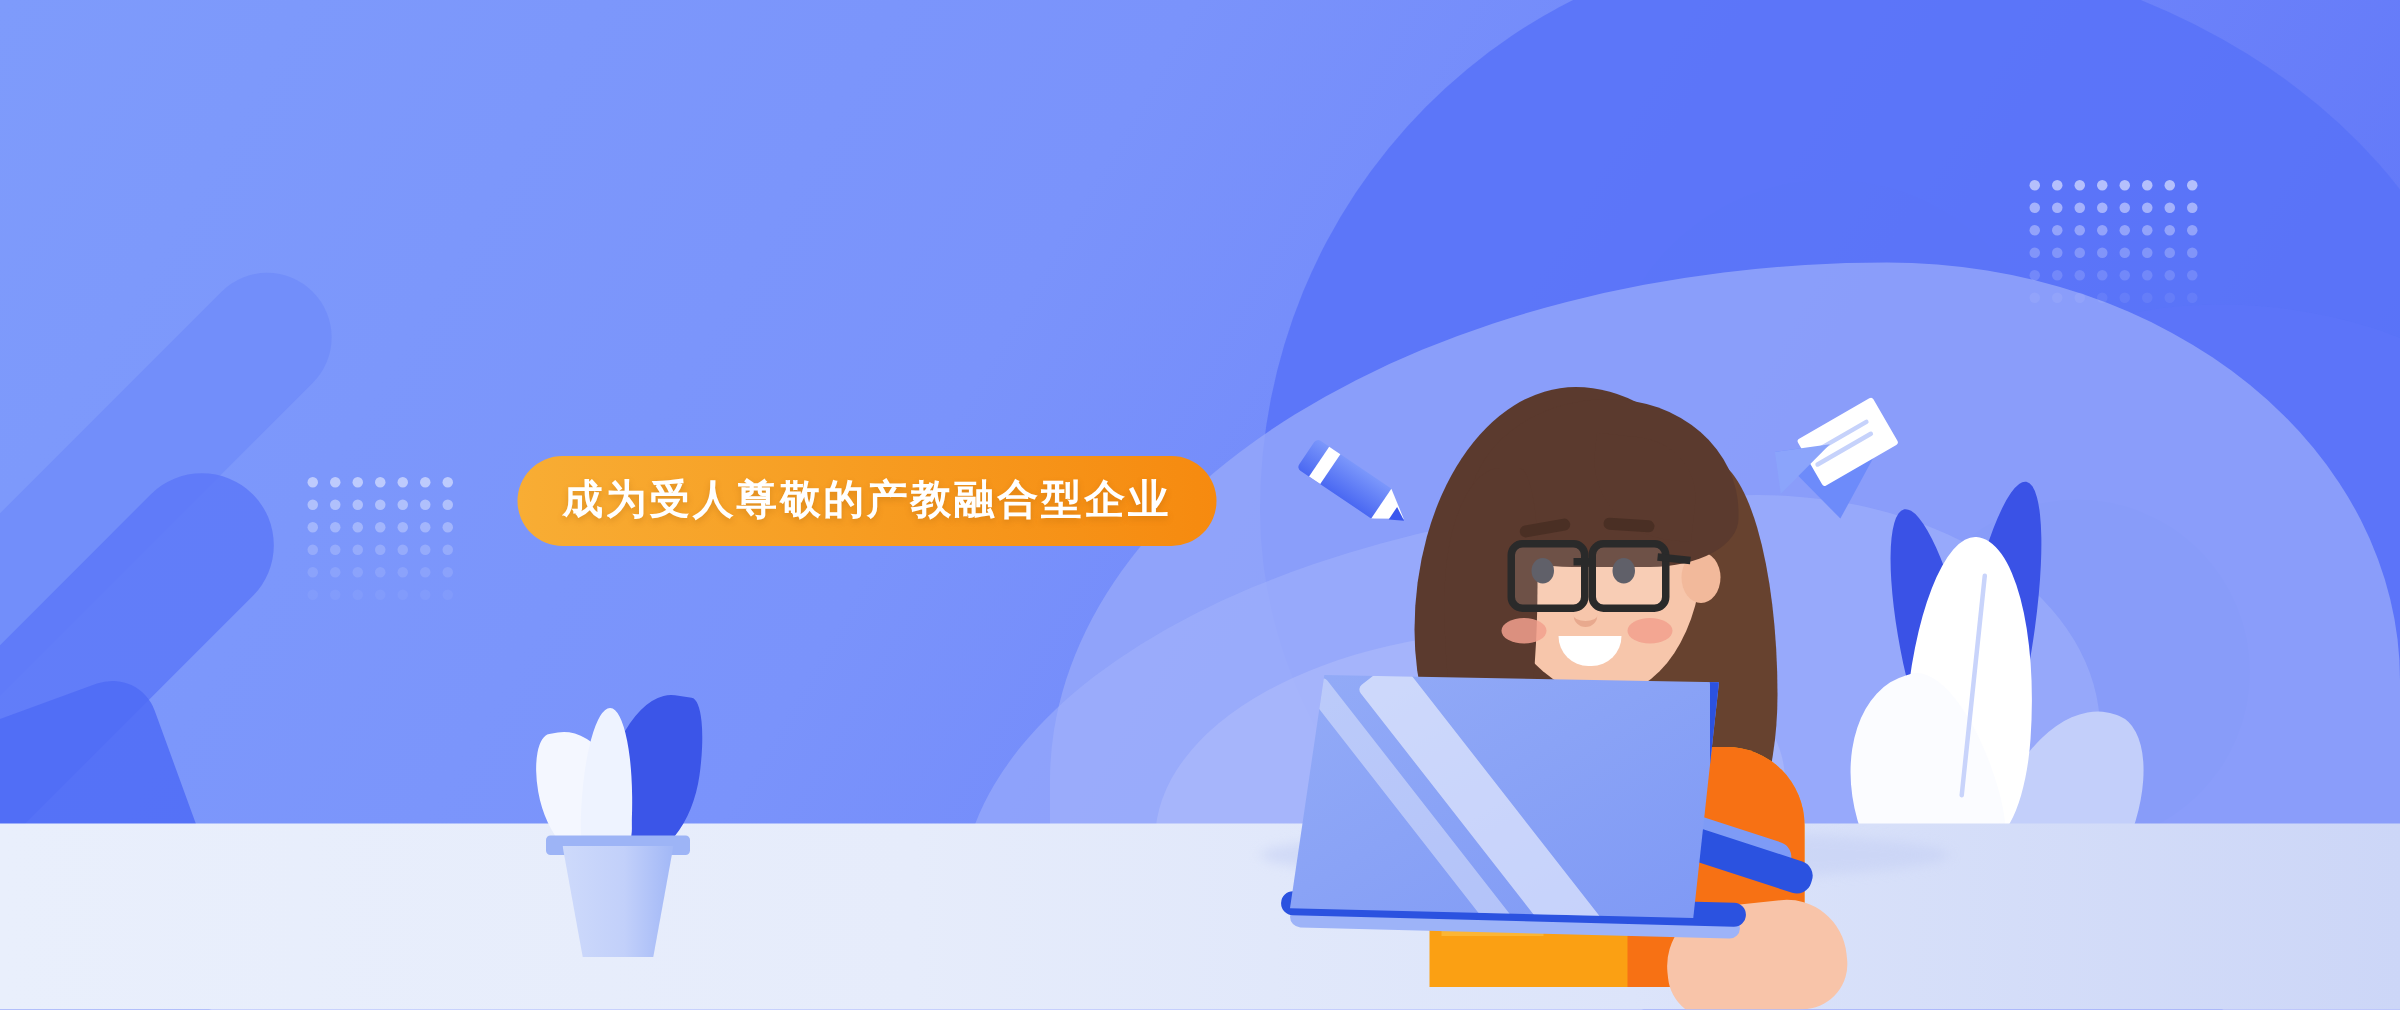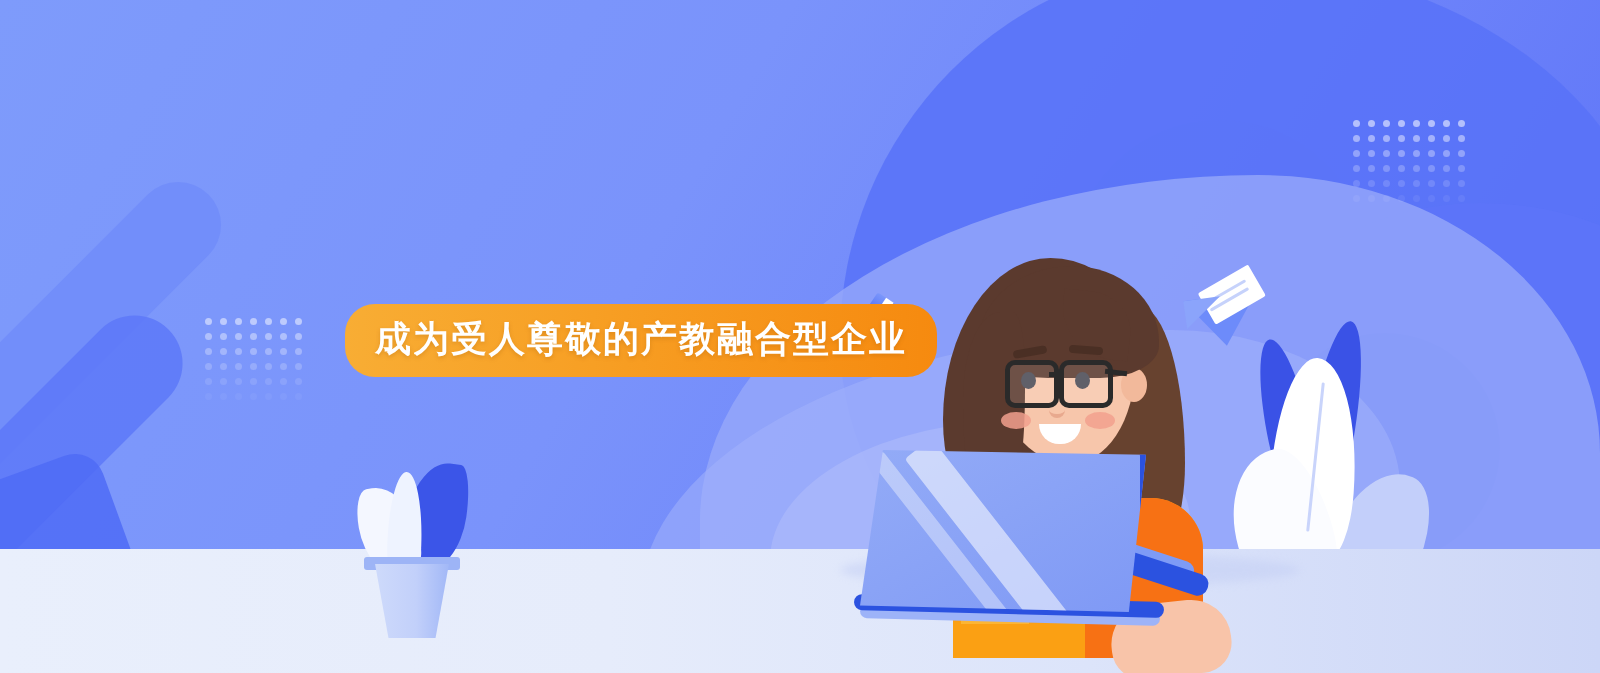--- a/index.html
+++ b/index.html
@@ -126,21 +126,21 @@
     text-shadow: 0 4px 10px rgba(40, 60, 160, .28);
     white-space: nowrap;
   }
   .pill {
     margin-top: 22px;
     display: inline-block;
     padding: 11px 30px 13px 30px;
     border-radius: 30px;
     background: linear-gradient(90deg, #f8ad34 0%, #f79f24 42%, #f68a0f 100%);
     color: #ffffff;
-    font-size: 36px;
+    font-size: 27px;
     font-weight: bold;
     letter-spacing: 2px;
     white-space: nowrap;
     text-shadow: 0 2px 4px rgba(150, 80, 0, .25);
   }
 
   
   .plant-left { left: 352px; top: 458px; width: 130px; height: 180px; }
   .pot {
     position: absolute; left: 18px; bottom: 0;

